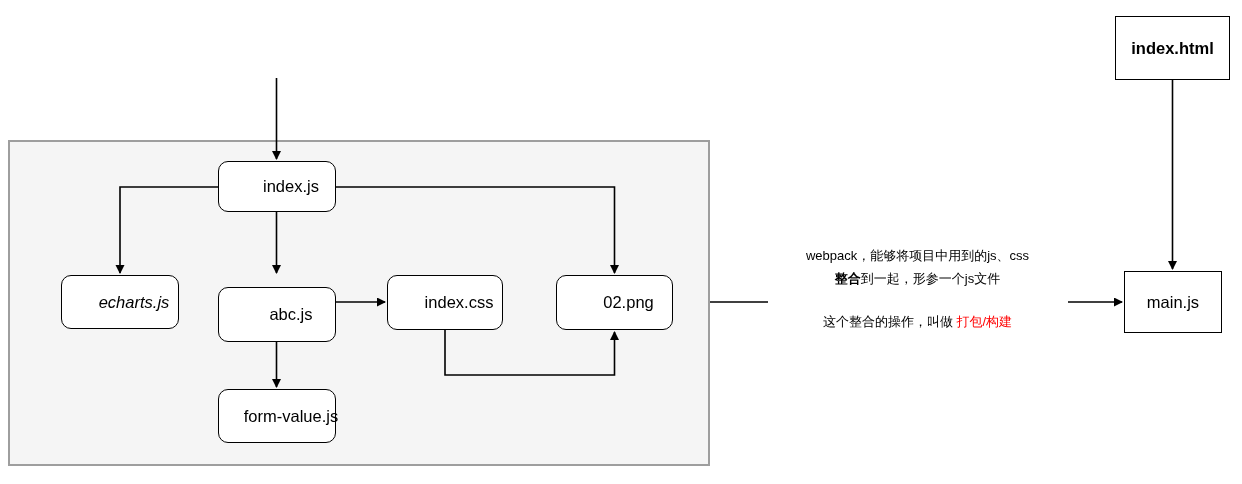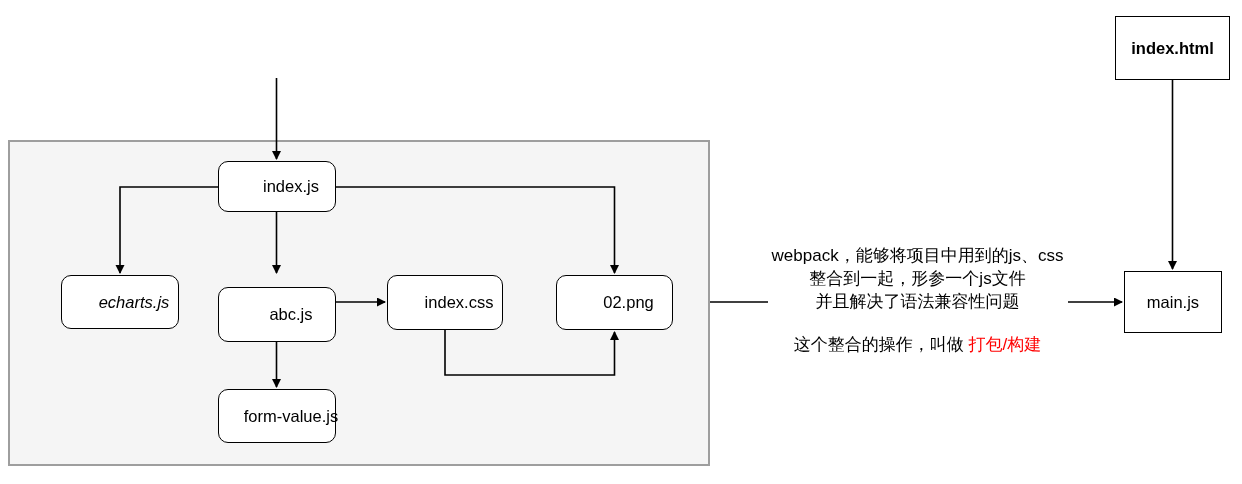--- a/index.html
+++ b/index.html
@@ -35,27 +35,27 @@
     font-size: 16.5px;
     color: #000000;
     z-index: 2;
     white-space: nowrap;
   }
   .node.rounded { border-radius: 10px; padding-left: 28px; }
   .node.rect { border-radius: 0; }
   .annotation {
     position: absolute;
     text-align: center;
-    font-size: 17px;
+    font-size: 13px;
     line-height: 23px;
     color: #000000;
     z-index: 2;
   }
   .ann-line.gap { margin-top: 20px; }
-  .ann-part.bold { font-weight: normal; }
+  .ann-part.bold { font-weight: bold; }
   .ann-part.red-bold { font-weight: normal; color: #ff0000; }
 </style>
 </head>
 <body>
 
 <div class="canvas">
 
   <div class="container-box" style="left: 8px; top: 140px; width: 702px; height: 326px; background: rgb(245, 245, 245); border-color: rgb(158, 158, 158);"></div>
 
   <svg class="edges" width="1242" height="484" viewBox="0 0 1242 484">
@@ -74,21 +74,20 @@
         <polyline points="445,330 445,375 614.5,375 614.5,332" fill="none" stroke="#000000" stroke-width="1.6" marker-end="url(#arrowhead)"></polyline>
         <polyline points="710,302 768,302" fill="none" stroke="#000000" stroke-width="1.6"></polyline>
         <polyline points="1068,302 1122,302" fill="none" stroke="#000000" stroke-width="1.6" marker-end="url(#arrowhead)"></polyline>
         <polyline points="1172.5,80 1172.5,269" fill="none" stroke="#000000" stroke-width="1.6" marker-end="url(#arrowhead)"></polyline>
       </g>
   </svg>
 
   <div class="annotation" style="left: 745px; top: 244px; width: 345px; color: rgb(0, 0, 0);">
       <div class="ann-line"><span class="ann-part normal">webpack，能够将项目中用到的js、css</span></div>
       <div class="ann-line"><span class="ann-part bold">整合</span><span class="ann-part normal">到一起，形参一个js文件</span></div>
-      <div class="ann-line"><span class="ann-part normal">并且解决了语法兼容性问题</span></div>
       <div class="ann-line gap"><span class="ann-part normal">这个整合的操作，叫做 </span><span class="ann-part red-bold">打包/构建</span></div>
     </div>
 
 <div class="node rounded" style="left: 218px; top: 161px; width: 118px; height: 51px;">
       <span>index.js</span>
     </div>
     <div class="node rounded" style="left: 61px; top: 275px; width: 118px; height: 54px; font-style: italic;">
       <span>echarts.js</span>
     </div>
     <div class="node rounded" style="left: 218px; top: 275px; width: 118px; height: 55px; margin-top: 12px;">

